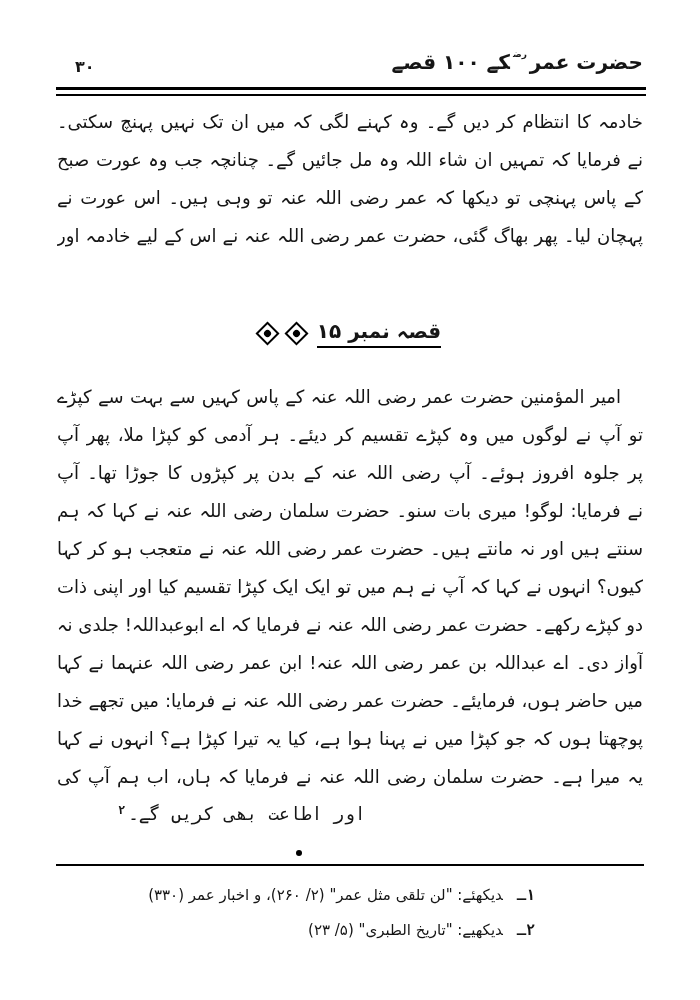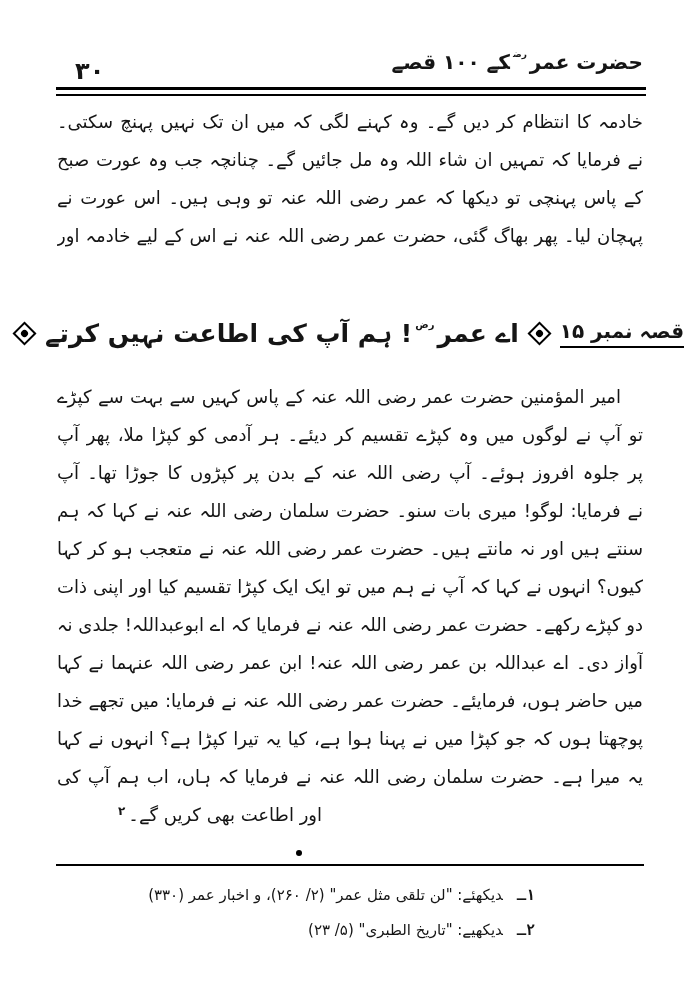--- a/index.html
+++ b/index.html
@@ -12,40 +12,40 @@
   .header-title{
     position:absolute;top:50px;right:57px;direction:rtl;
     font-size:20px;font-weight:bold;white-space:nowrap;
   }
   .honorific{
     font-size:9px;vertical-align:super;position:relative;top:-4px;
     margin:0 3px;font-weight:bold;
   }
   .page-number{
     position:absolute;top:57px;left:75px;
-    font-size:24px;font-weight:bold;
+    font-size:16px;font-weight:bold;
   }
   .double-rule{
     position:absolute;top:87px;left:56px;right:54px;height:4px;
     border-top:3px solid #000;border-bottom:2px solid #000;
   }
   
   .block{position:absolute;left:57px;width:586px;direction:rtl;}
   .para1{top:103px;}
   .para2{top:378px;}
   .line{
     height:38px;line-height:38px;font-size:18px;overflow:hidden;
     text-align:justify;text-align-last:justify;
   }
   .line.indent{padding-right:22px;}
   .line.center-end{
     text-align:center;text-align-last:center;padding-left:45px;
   }
   .line.left-end{
-    text-align:left;text-align-last:left;padding-left:58px;
+    text-align:left;text-align-last:left;padding-left:58px;font-family:Liberation Mono, monospace;
   }
   .ref{
     font-size:12px;font-weight:bold;position:relative;top:-6px;margin:0 3px;
   }
   
   .heading{
     position:absolute;top:302px;left:57px;width:586px;height:62px;
     display:flex;direction:rtl;justify-content:center;align-items:center;gap:12px;
   }
   .heading-label{
@@ -90,23 +90,20 @@
   <div class="block para1">
     <div class="line">خادمہ کا انتظام کر دیں گے۔ وہ کہنے لگی کہ میں ان تک نہیں پہنچ سکتی۔ حضرت عمر رضی اللہ عنہ</div>
     <div class="line">نے فرمایا کہ تمہیں ان شاء اللہ وہ مل جائیں گے۔ چنانچہ جب وہ عورت صبح کے وقت ان</div>
     <div class="line">کے پاس پہنچی تو دیکھا کہ عمر رضی اللہ عنہ تو وہی ہیں۔ اس عورت نے حضرت عمر رضی اللہ عنہ کو</div>
     <div class="line">پہچان لیا۔ پھر بھاگ گئی، حضرت عمر رضی اللہ عنہ نے اس کے لیے خادمہ اور نفقہ کا حکم دیا</div>
   </div>
 
   <div class="heading">
     <span class="heading-label">قصہ نمبر ۱۵</span>
     <span class="orn"></span>
-    <span class="heading-title">
-      <span>اے عمر</span><span class="honorific">رض</span><span>! ہم آپ کی اطاعت نہیں کرتے</span>
-    </span>
     <span class="orn"></span>
   </div>
 
   <div class="block para2">
     <div class="line indent">امیر المؤمنین حضرت عمر رضی اللہ عنہ کے پاس کہیں سے بہت سے کپڑے آئے</div>
     <div class="line">تو آپ نے لوگوں میں وہ کپڑے تقسیم کر دیئے۔ ہر آدمی کو کپڑا ملا، پھر آپ رضی اللہ عنہ منبر</div>
     <div class="line">پر جلوہ افروز ہوئے۔ آپ رضی اللہ عنہ کے بدن پر کپڑوں کا جوڑا تھا۔ آپ رضی اللہ عنہ</div>
     <div class="line">نے فرمایا: لوگو! میری بات سنو۔ حضرت سلمان رضی اللہ عنہ نے کہا کہ ہم نہ آپ کی بات</div>
     <div class="line">سنتے ہیں اور نہ مانتے ہیں۔ حضرت عمر رضی اللہ عنہ نے متعجب ہو کر کہا کہ اے ابوعبداللہ!</div>
     <div class="line">کیوں؟ انہوں نے کہا کہ آپ نے ہم میں تو ایک ایک کپڑا تقسیم کیا اور اپنی ذات کے لیے</div>

